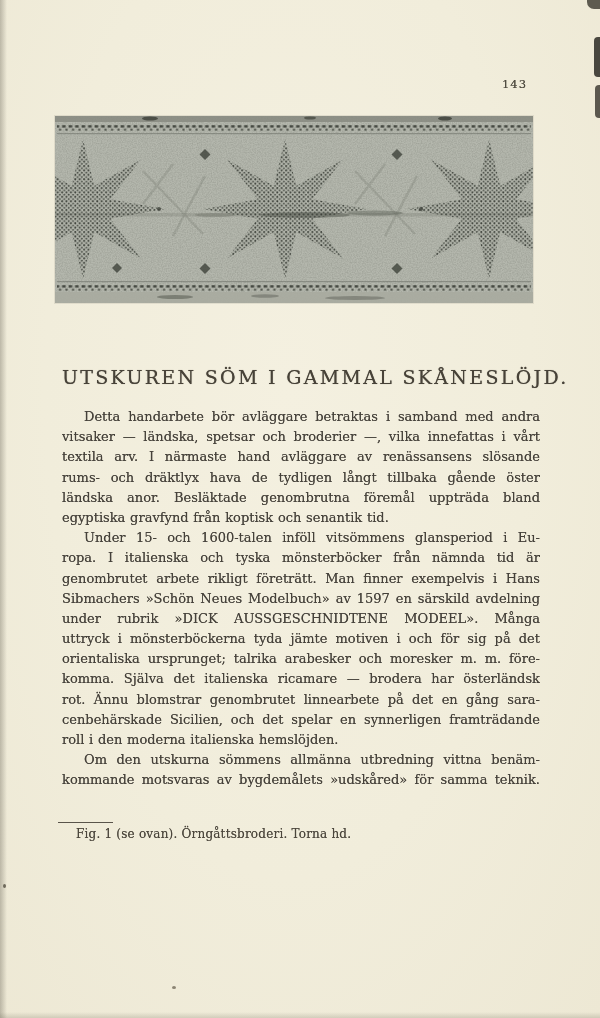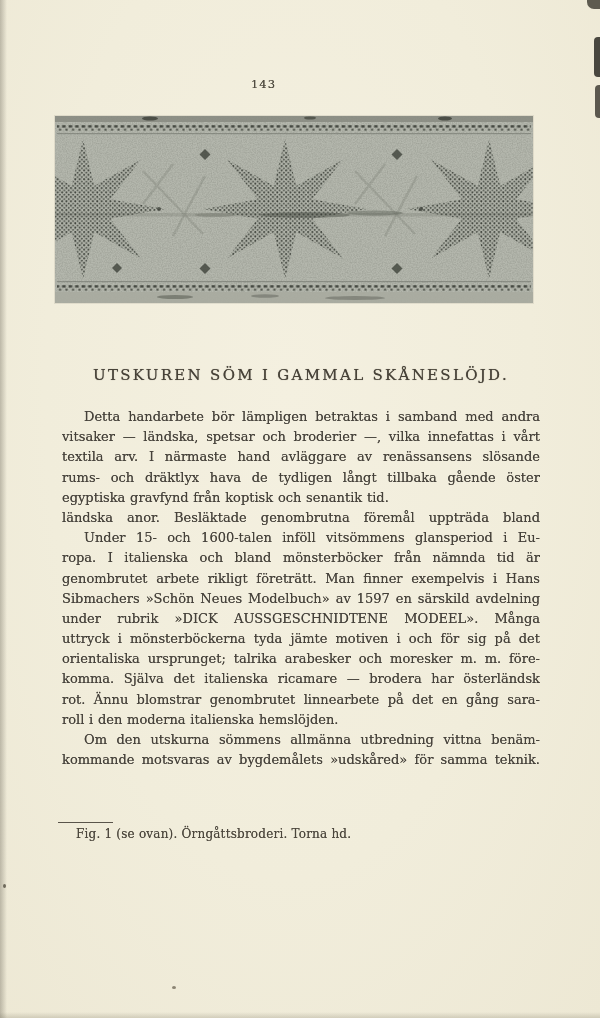--- a/index.html
+++ b/index.html
@@ -22,33 +22,33 @@
   .blob-r1     { position:absolute; right:0; top:37px;  width:6px; height:40px;
                  background:#32302a; border-radius:4px 0 0 4px; opacity:.88; }
   .blob-r2     { position:absolute; right:0; top:85px;  width:5px; height:33px;
                  background:#3a372f; border-radius:4px 0 0 4px; opacity:.82; }
   .speck-1     { position:absolute; left:172px; top:986px; width:4px; height:3px;
                  background:#8b8473; border-radius:50%; }
   .speck-2     { position:absolute; left:3px; top:884px; width:3px; height:4px;
                  background:#6f6a5c; border-radius:50%; }
 
   .pagenum {
-    position:absolute; top:77px; left:0; width:527px; text-align:center;
+    position:absolute; top:77px; left:0; width:527px; text-align:right;
     font-size:11.5px; letter-spacing:1px; color:#4e4a3f;
     text-shadow:0 0 .6px rgba(78,74,63,.8);
   }
   .figure {
     position:absolute; left:55px; top:116px; width:478px; height:187px;
     box-shadow:0 0 0 1px rgba(120,118,105,.15);
   }
   .figure svg { display:block; overflow:hidden; }
 
   .heading {
     position:absolute; top:366px; left:62px; width:478px; text-align:center;
-    font-size:15px; letter-spacing:2.3px; color:#474238;
+    font-size:19px; letter-spacing:2.3px; color:#474238;
     text-shadow:0 0 .7px rgba(71,66,56,.8);
     white-space:nowrap;
   }
   .bodytext {
     position:absolute; top:407px; left:62px; width:478px;
     font-size:13px; line-height:20.2px; color:#45413a;
     text-shadow:0 0 .6px rgba(69,65,58,.72);
     word-spacing:.6px;
   }
   .line    { height:20.2px; overflow:hidden; text-align:justify; text-align-last:justify; }
@@ -149,35 +149,36 @@
       <rect x="0" y="176" width="478" height="11" fill="#a8aba0" opacity="0.9"></rect>
       <ellipse cx="120" cy="181" rx="18" ry="2" fill="#4e5148" opacity="0.5"></ellipse>
       <ellipse cx="300" cy="182" rx="30" ry="2" fill="#4e5148" opacity="0.4"></ellipse>
       <ellipse cx="210" cy="180" rx="14" ry="1.8" fill="#4e5148" opacity="0.4"></ellipse>
     </svg>
   </div>
 
   <div class="heading">UTSKUREN SÖM I GAMMAL SKÅNESLÖJD.</div>
 
   <div class="bodytext">
-    <div class="line indent">Detta handarbete bör lämpligen betraktas i samband med andra</div>
+    <div class="line indent">Detta handarbete bör avläggare betraktas i samband med andra</div>
     <div class="line">vitsaker — ländska, spetsar och broderier —, vilka innefattas i vårt</div>
     <div class="line">textila arv.  I närmaste hand avläggare av renässansens slösande</div>
     <div class="line">rums- och dräktlyx hava de tydligen långt tillbaka gående öster</div>
+    <div class="line">ländska anor.  Besläktade genombrutna föremål uppträda bland</div>
     <div class="line endline">egyptiska gravfynd från koptisk och senantik tid.</div>
-    <div class="line">ländska anor.  Besläktade genombrutna föremål uppträda bland</div>
     <div class="line indent">Under 15- och 1600-talen inföll vitsömmens glansperiod i Eu-</div>
-    <div class="line">ropa.  I italienska och bland mönsterböcker från nämnda tid är</div>
+    <div class="line">ropa.  I italienska och tyska mönsterböcker från nämnda tid är</div>
     <div class="line">genombrutet arbete rikligt företrätt.  Man finner exempelvis i Hans</div>
     <div class="line">Sibmachers »Schön Neues Modelbuch» av 1597 en särskild avdelning</div>
     <div class="line">under rubrik »DICK AUSSGESCHNIDTENE MODEEL».  Många</div>
     <div class="line">uttryck i mönsterböckerna tyda jämte motiven i och för sig på det</div>
     <div class="line">orientaliska ursprunget; talrika arabesker och moresker m. m. före-</div>
     <div class="line">komma.  Själva det italienska ricamare — brodera har österländsk</div>
     <div class="line">rot.  Ännu blomstrar genombrutet linnearbete på det en gång sara-</div>
+    <div class="line">cenbehärskade Sicilien, och det spelar en synnerligen framträdande</div>
     <div class="line endline">roll i den moderna italienska hemslöjden.</div>
     <div class="line indent">Om den utskurna sömmens allmänna utbredning vittna benäm-</div>
     <div class="line">kommande motsvaras av bygdemålets »udskåred» för samma teknik.</div>
   </div>
 
   <div class="footnote-rule"></div>
   <div class="footnote">Fig. 1 (se ovan).  Örngåttsbroderi.  Torna hd.</div>
 
 </div>
 

